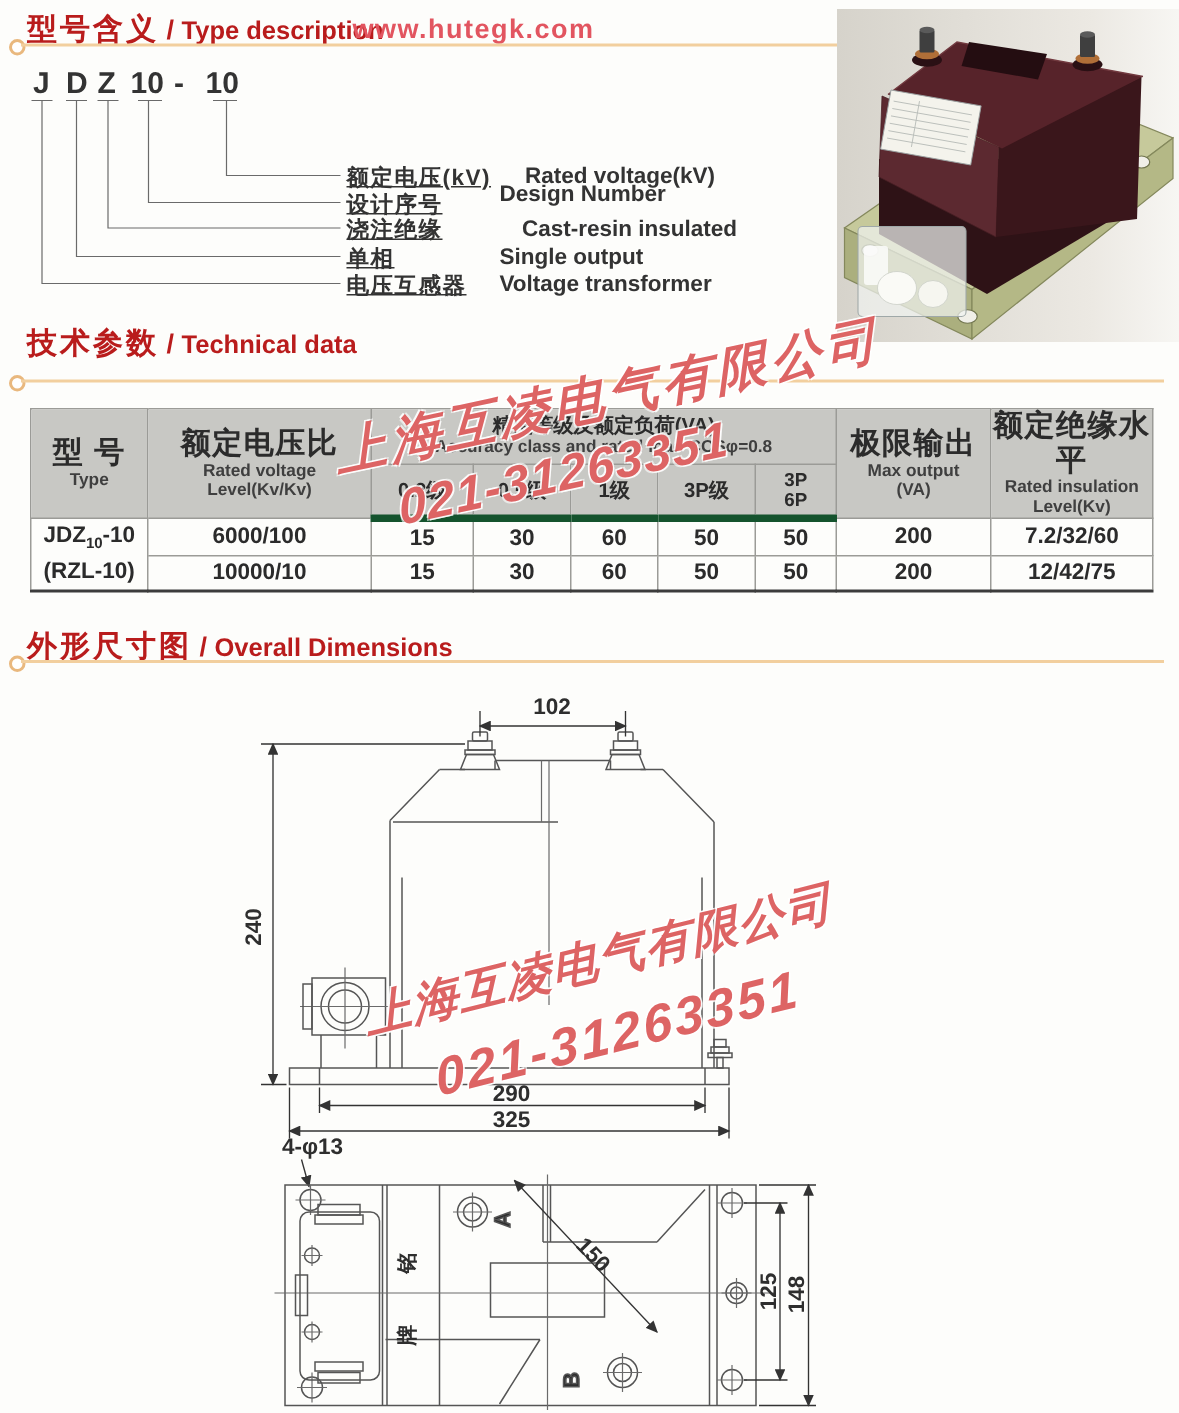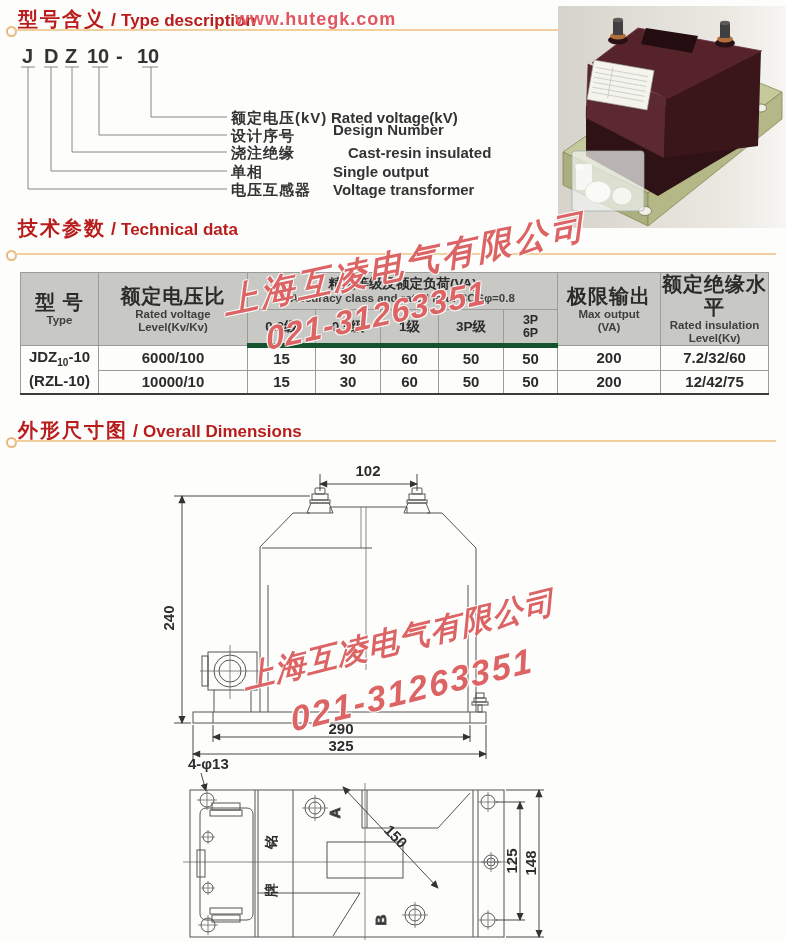--- a/index.html
+++ b/index.html
@@ -12,21 +12,21 @@
   .sec-title .en{font-size:17px;}
 
   .rule{position:absolute;height:2px;background:#f2cf9e;}
   .ring{position:absolute;width:7px;height:7px;border:2px solid #e9b87e;border-radius:50%;background:#fff;}
 
   .site-url{position:absolute;left:235px;top:9px;color:#e25560;font-size:18px;font-weight:bold;letter-spacing:1px;}
 
   .code-ch{position:absolute;top:45px;font-size:20px;font-weight:bold;color:#333;}
 
   .td-label{position:absolute;white-space:nowrap;font-weight:bold;color:#333;font-size:15px;}
-  .td-label.cn{letter-spacing:1px;}
+  .td-label.cn{letter-spacing:1px;text-decoration:underline;}
 
   
   #tech-table{position:absolute;left:20px;top:272px;}
   table.tech{border-collapse:collapse;table-layout:fixed;width:748px;}
   table.tech td{border:1px solid #9b9b97;text-align:center;vertical-align:middle;padding:0;color:#2b2b2b;overflow:hidden;}
   table.tech{border:1px solid #777;border-bottom:2px solid #3c3c3c;}
   td.hd{background:#c8c8c4;}
   tr.hdr-sub td{border-bottom:5px solid #14532d;}
   .cnb{font-weight:bold;font-size:14px;display:block;line-height:1.15;}
   .cnb.big{font-size:20px;letter-spacing:1px;}
@@ -80,21 +80,21 @@
         <path d="M21,4 L35,4 M44,4 L58,4 M65,4 L79,4 M92,4 L108,4 M142,4 L158,4"></path>
         <path d="M151,4 L151,54 L227,54"></path>
         <path d="M99,4 L99,72 L227,72"></path>
         <path d="M72,4 L72,89 L227,89"></path>
         <path d="M51,4 L51,108 L227,108"></path>
         <path d="M28,4 L28,126 L227,126"></path>
       </g>
     </svg>
 
     <div class="td-label cn" style="left:231px;top:109px;">额定电压(kV)</div>
-    <div class="td-label" style="left:331px;top:109px;text-align:right;">Rated voltage(kV)</div>
+    <div class="td-label" style="left:350px;top:109px;text-align:right;">Rated voltage(kV)</div>
     <div class="td-label cn" style="left:231px;top:127px;">设计序号</div>
     <div class="td-label" style="left:333px;top:121px;">Design Number</div>
     <div class="td-label cn" style="left:231px;top:144px;">浇注绝缘</div>
     <div class="td-label" style="left:348px;top:144px;">Cast-resin insulated</div>
     <div class="td-label cn" style="left:231px;top:163px;">单相</div>
     <div class="td-label" style="left:333px;top:163px;">Single output</div>
     <div class="td-label cn" style="left:231px;top:181px;">电压互感器</div>
     <div class="td-label" style="left:333px;top:181px;">Voltage transformer</div>
   </div>
 

